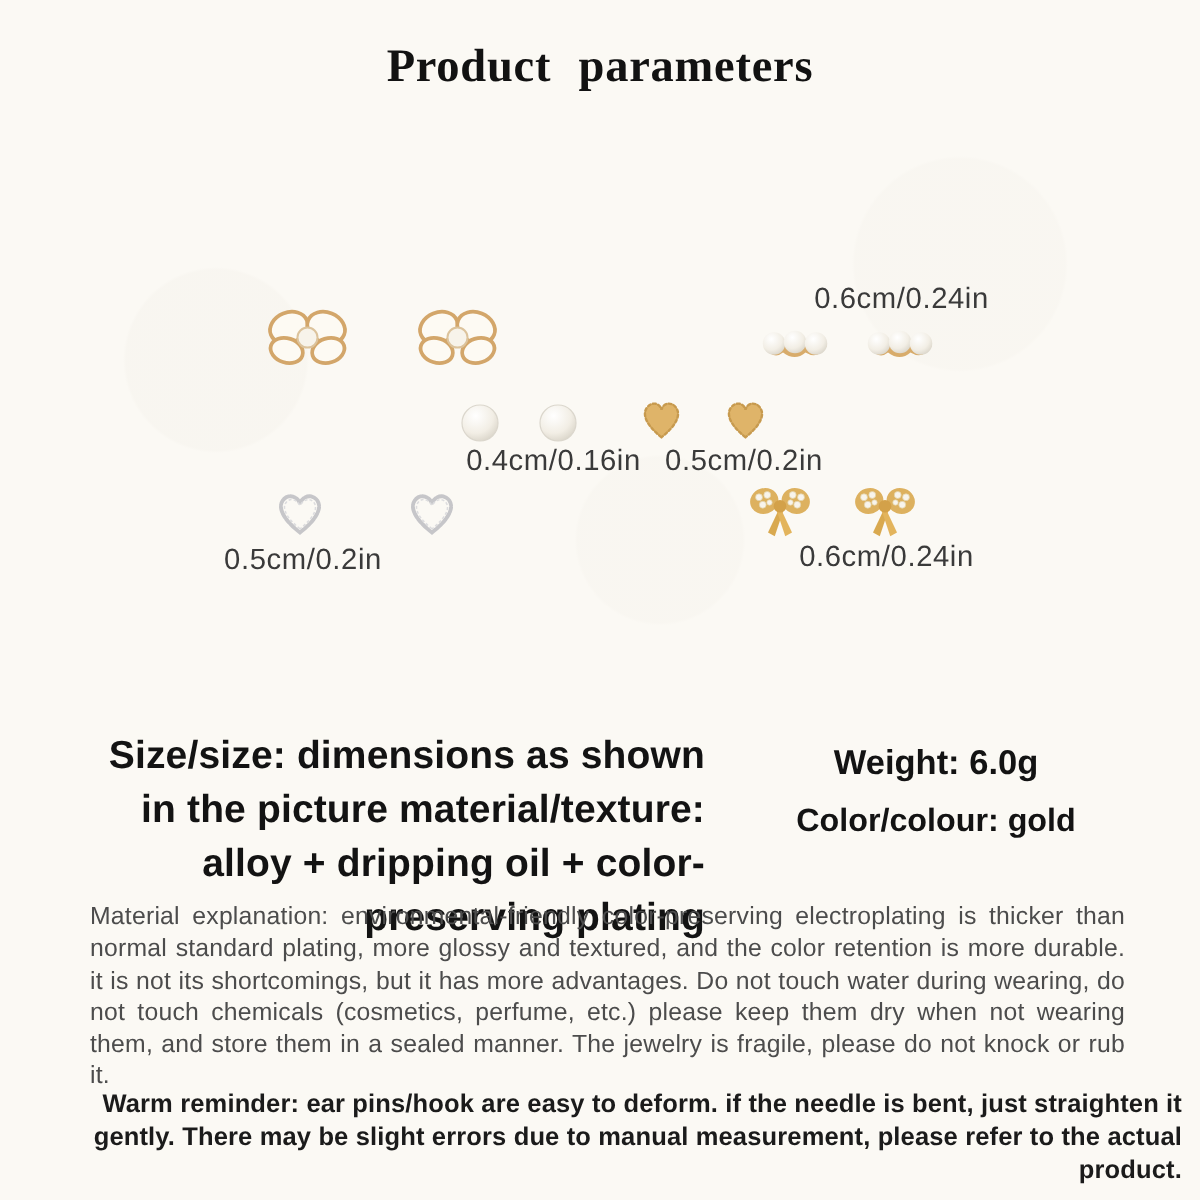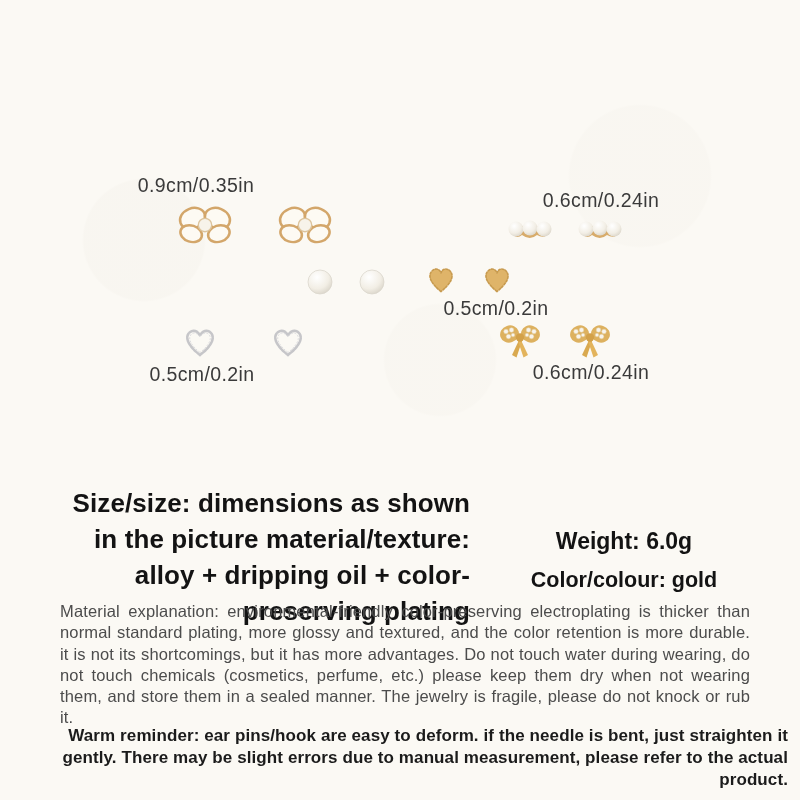--- a/index.html
+++ b/index.html
@@ -22,21 +22,21 @@
     font-size:19.5px;color:#3a3a3a;letter-spacing:0.4px;white-space:nowrap;
     font-weight:normal;
   }
   .size-material{
     position:absolute;left:68px;top:486px;width:402px;
     font-size:26px;font-weight:bold;color:#131313;line-height:1.38;
     letter-spacing:0.1px;
     text-align:right;
   }
   .weight-color{
-    position:absolute;left:498px;top:495px;width:252px;text-align:center;margin-top:33px;
+    position:absolute;left:498px;top:495px;width:252px;text-align:center;
   }
   .weight-line{font-size:23px;font-weight:bold;color:#131313;}
   .color-line{font-size:21.5px;font-weight:bold;color:#131313;margin-top:13px;}
   .material-expl{
     position:absolute;left:60px;top:589px;width:690px;
     font-size:16.5px;color:#4c4c4c;line-height:1.29;text-align:justify;
     letter-spacing:0.15px;
     margin-top:12px;
   }
   .warm-reminder{
@@ -54,22 +54,22 @@
   <svg width="0" height="0" style="position:absolute" aria-hidden="true">
     <defs>
       <radialGradient id="pearlGrad" cx="38%" cy="30%" r="78%">
         <stop offset="0%" stop-color="#ffffff"></stop>
         <stop offset="62%" stop-color="#f2eee5"></stop>
         <stop offset="100%" stop-color="#d7d2c6"></stop>
       </radialGradient>
     </defs>
   </svg>
 
-
-  <div class="abs meas-label" style="left:196px;top:185px;">0.9cm/0.35in</div>
+  <div class="page-title">Product parameters</div>
+
   <div class="abs" style="left:205px;top:226px;">
     <svg width="58" height="44" viewBox="0 0 60 46">
       <g fill="#fdfaf3" stroke="#d3a66a" stroke-width="2.6">
         <ellipse cx="17" cy="15" rx="13.5" ry="10.5" transform="rotate(-22 17 15)"></ellipse>
         <ellipse cx="43" cy="15" rx="13.5" ry="10.5" transform="rotate(22 43 15)"></ellipse>
         <ellipse cx="15.5" cy="31" rx="11.5" ry="8.5" transform="rotate(18 15.5 31)"></ellipse>
         <ellipse cx="44.5" cy="31" rx="11.5" ry="8.5" transform="rotate(-18 44.5 31)"></ellipse>
       </g>
       <circle cx="30" cy="22" r="7" fill="#f7f3ea" stroke="#dcc39c" stroke-width="1.4"></circle>
     </svg>
@@ -107,20 +107,21 @@
   <div class="abs" style="left:320px;top:282px;">
     <svg width="26" height="26" viewBox="0 0 26 26">
       <circle cx="13" cy="13" r="12" fill="url(#pearlGrad)" stroke="#dbd7cd" stroke-width="0.8"></circle>
     </svg>
   </div>
   <div class="abs" style="left:372px;top:282px;">
     <svg width="26" height="26" viewBox="0 0 26 26">
       <circle cx="13" cy="13" r="12" fill="url(#pearlGrad)" stroke="#dbd7cd" stroke-width="0.8"></circle>
     </svg>
   </div>
+  <div class="abs meas-label" style="left:369px;top:308px;">0.4cm/0.16in</div>
 
   <div class="abs" style="left:441px;top:280px;">
     <svg width="30" height="28" viewBox="0 0 30 28">
       <path d="M15 25.5 C5.5 18 1.5 10.5 5.5 5.5 C8.8 1.4 14 2.8 15 7.2 C16 2.8 21.2 1.4 24.5 5.5 C28.5 10.5 24.5 18 15 25.5 Z" fill="#dfb469" stroke="#c79a4e" stroke-width="1.6" stroke-dasharray="2 1.6" stroke-linecap="round"></path>
     </svg>
   </div>
   <div class="abs" style="left:497px;top:280px;">
     <svg width="30" height="28" viewBox="0 0 30 28">
       <path d="M15 25.5 C5.5 18 1.5 10.5 5.5 5.5 C8.8 1.4 14 2.8 15 7.2 C16 2.8 21.2 1.4 24.5 5.5 C28.5 10.5 24.5 18 15 25.5 Z" fill="#dfb469" stroke="#c79a4e" stroke-width="1.6" stroke-dasharray="2 1.6" stroke-linecap="round"></path>
     </svg>

